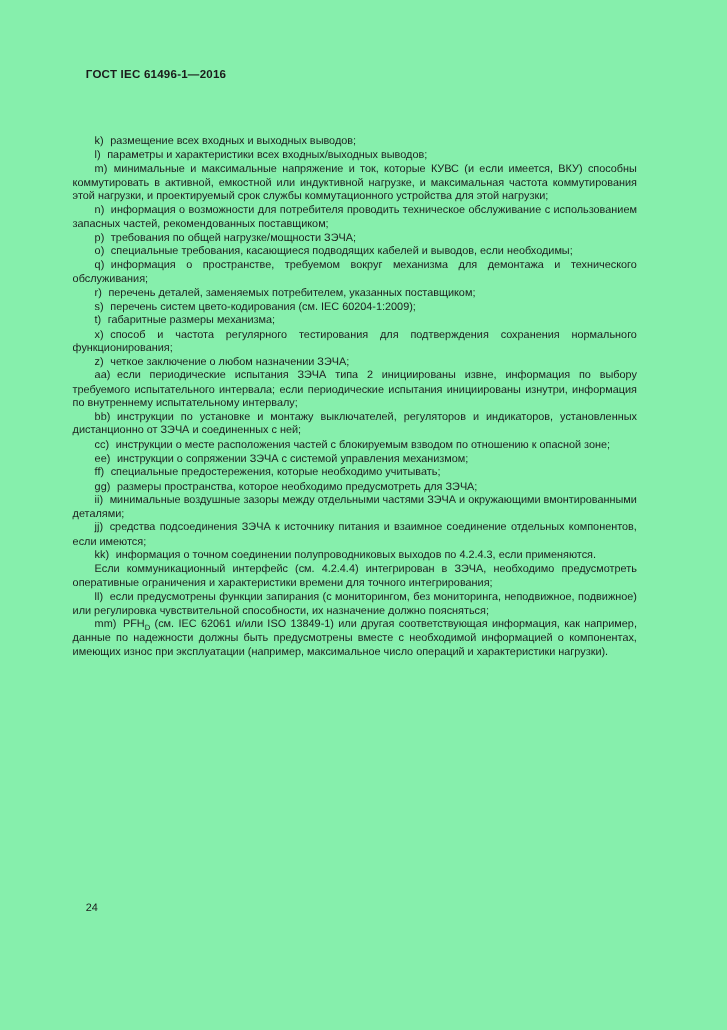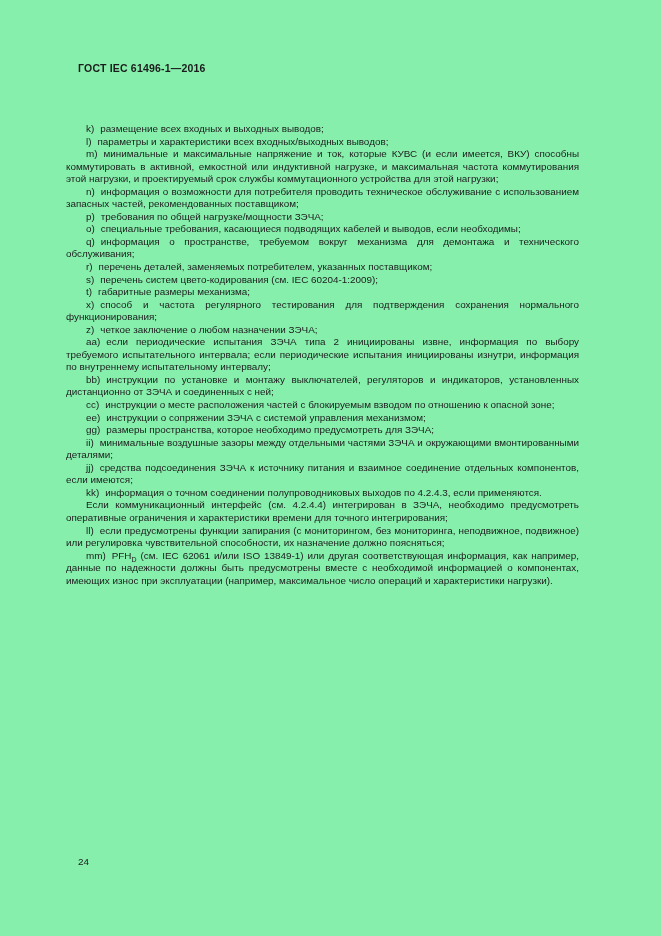--- a/index.html
+++ b/index.html
@@ -46,21 +46,21 @@
   .para-label {
     padding-right: 6px;
   }
   sub {
     font-size: 7px;
     line-height: 0;
   }
   .page-number {
     position: absolute;
     left: 78px;
-    top: 856px;
+    top: 820px;
     font-size: 9.9px;
     color: #1b1b1b;
   }
 </style>
 </head>
 <body>
 
 <div class="page">
   <div class="doc-header">ГОСТ IEC 61496-1—2016</div>
 
@@ -95,20 +95,21 @@
 
   <p class="para"><span class="para-label">aa)</span><span class="para-text">если периодические испытания ЗЭЧА типа 2 инициированы извне, информация по выбору требуемого испытательного интервала; если периодические испытания инициированы изнутри, информация по внутреннему испытательному интервалу;</span></p>
 
   <p class="para"><span class="para-label">bb)</span><span class="para-text">инструкции по установке и монтажу выключателей, регуляторов и индикаторов, установленных дистанционно от ЗЭЧА и соединенных с ней;</span></p>
 
   <p class="para"><span class="para-label">cc)</span><span class="para-text">инструкции о месте расположения частей с блокируемым взводом по отношению к опасной зоне;</span></p>
 
 
   <p class="para"><span class="para-label">ee)</span><span class="para-text">инструкции о сопряжении ЗЭЧА с системой управления механизмом;</span></p>
 
+  <p class="para"><span class="para-label">ff)</span><span class="para-text">специальные предостережения, которые необходимо учитывать;</span></p>
 
   <p class="para"><span class="para-label">gg)</span><span class="para-text">размеры пространства, которое необходимо предусмотреть для ЗЭЧА;</span></p>
 
 
   <p class="para"><span class="para-label">ii)</span><span class="para-text">минимальные воздушные зазоры между отдельными частями ЗЭЧА и окружающими вмонтированными деталями;</span></p>
 
   <p class="para"><span class="para-label">jj)</span><span class="para-text">средства подсоединения ЗЭЧА к источнику питания и взаимное соединение отдельных компонентов, если имеются;</span></p>
 
   <p class="para"><span class="para-label">kk)</span><span class="para-text">информация о точном соединении полупроводниковых выходов по 4.2.4.3, если применяются.</span></p>
 

